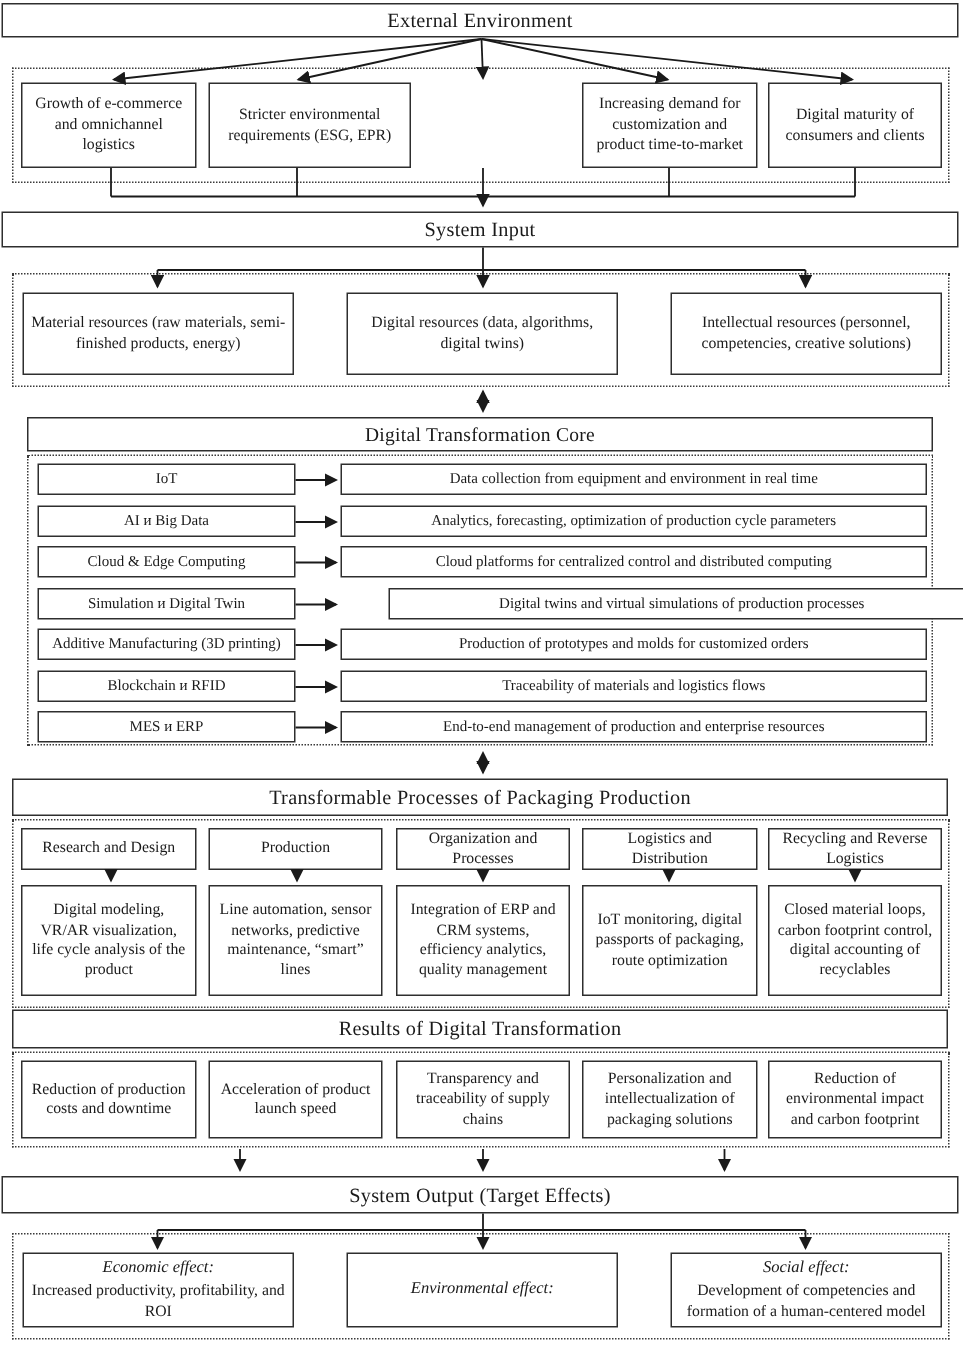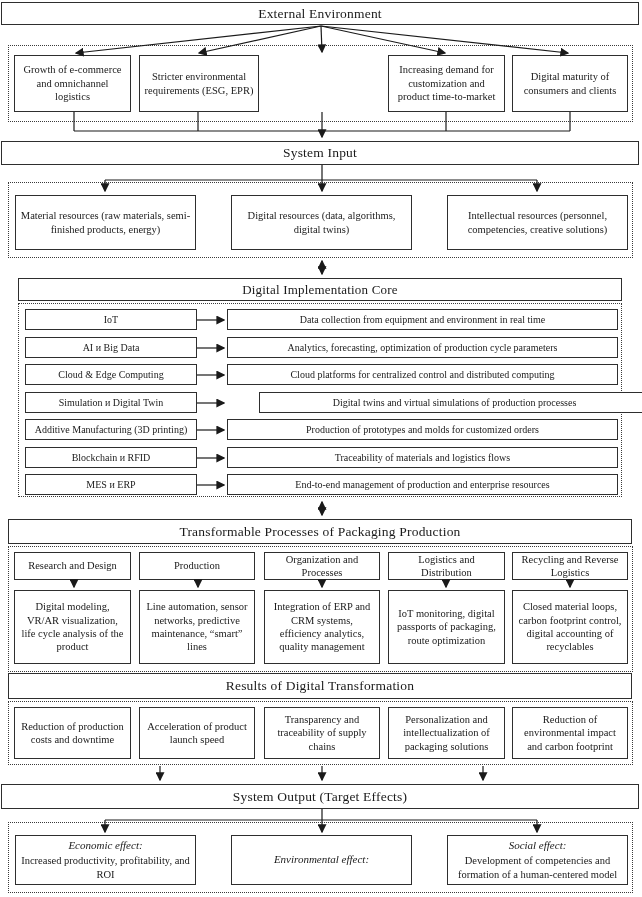--- a/index.html
+++ b/index.html
@@ -36,21 +36,21 @@
 
 <div class="canvas">
 
   <div class="bar" style="left:1px;top:2px;width:638px;height:23px;">
     <span>External Environment</span>
   </div>
   <div class="bar" style="left:1px;top:141px;width:638px;height:24px;">
     <span>System Input</span>
   </div>
   <div class="bar" style="left:18px;top:278px;width:604px;height:23px;font-size:13px;">
-    <span>Digital Implementation Core</span>
+    <span>Digital Transformation Core</span>
   </div>
   <div class="bar" style="left:8px;top:519px;width:624px;height:25px;">
     <span>Transformable Processes of Packaging Production</span>
   </div>
   <div class="bar" style="left:8px;top:673px;width:624px;height:26px;">
     <span>Results of Digital Transformation</span>
   </div>
   <div class="bar" style="left:1px;top:784px;width:638px;height:25px;">
     <span>System Output (Target Effects)</span>
   </div>
@@ -58,21 +58,21 @@
   <div class="dots" style="left:8px;top:45px;width:625px;height:77px;"></div>
   <div class="dots" style="left:8px;top:182px;width:625px;height:76px;"></div>
   <div class="dots" style="left:18px;top:303px;width:604px;height:194px;"></div>
   <div class="dots" style="left:8px;top:546px;width:625px;height:126px;"></div>
   <div class="dots" style="left:8px;top:701px;width:625px;height:64px;"></div>
   <div class="dots" style="left:8px;top:822px;width:625px;height:71px;"></div>
 
   <div class="bx" style="left:14px;top:55px;width:117px;height:57px;">
       <span>Growth of e-commerce and omnichannel logistics</span>
     </div>
-  <div class="bx" style="left:139px;top:55px;width:120px;height:57px;">
+  <div class="bx" style="left:139px;top:55px;width:135px;height:57px;">
       <span>Stricter environmental requirements (ESG, EPR)</span>
     </div>
   <div class="bx" style="left:388px;top:55px;width:117px;height:57px;">
       <span>Increasing demand for customization and product time-to-market</span>
     </div>
   <div class="bx" style="left:512px;top:55px;width:116px;height:57px;">
       <span>Digital maturity of consumers and clients</span>
     </div>
 
   <div class="bx" style="left:15px;top:195px;width:181px;height:55px;">

